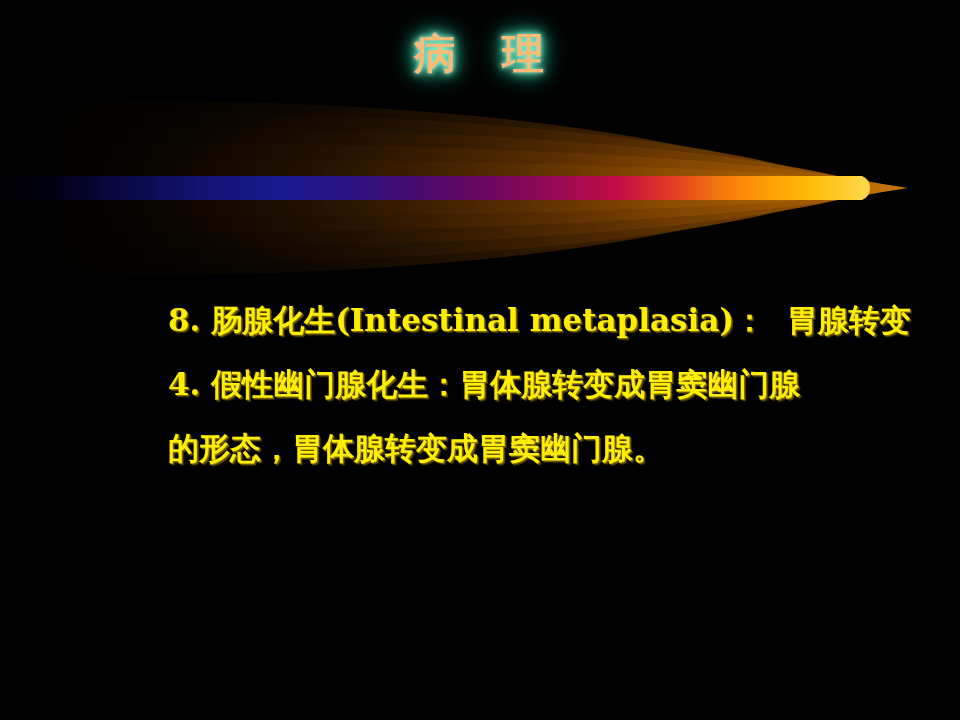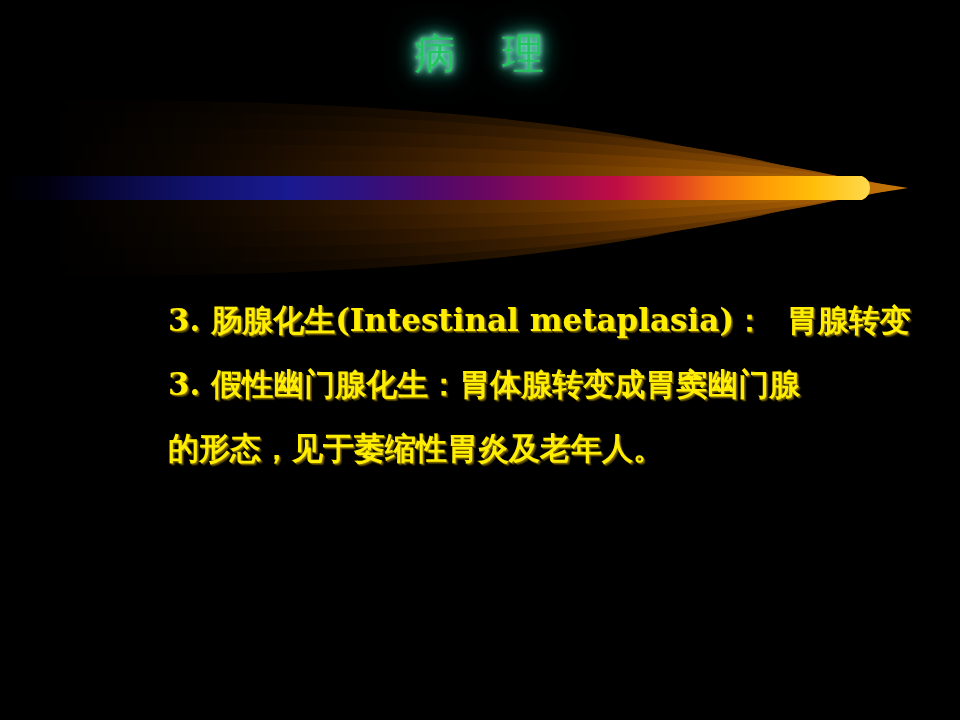--- a/index.html
+++ b/index.html
@@ -22,23 +22,23 @@
     overflow: hidden;
   }
 
   
   #slide-title {
     position: absolute;
     left: 0;
     top: 26px;
     width: 960px;
     text-align: center;
-    color: #22c55e;
+    color: #fdba74;
     font-size: 42px;
-    font-weight: normal;
+    font-weight: bold;
     letter-spacing: 2px;
     font-family: "DejaVu Sans", "Liberation Sans", sans-serif;
     text-shadow:
       0 0 5px #9dfbe0,
       0 0 11px #5fe8c4,
       0 0 20px #2fd9b0,
       0 0 30px #13a883;
     white-space: pre;
     z-index: 5;
   }
@@ -159,18 +159,18 @@
 
       <g>
         <path d="M 0 88 L 862 88 A 13 13 0 0 1 862 112 L 0 112 Z" fill="url(#coreGrad)"></path>
       </g>
     </svg>
   </div>
 
   <div id="slide-title">病　理</div>
 
   <div id="body-text">
-    <div class="body-line">3. 肠腺化生(Intestinal metaplasia)：  胃腺转变</div>
-    <div class="body-line">3. 假性幽门腺化生：胃体腺转变成胃窦幽门腺</div>
-    <div class="body-line">的形态，见于萎缩性胃炎及老年人。</div>
+    <div class="body-line">8. 肠腺化生(Intestinal metaplasia)：  胃腺转变</div>
+    <div class="body-line">4. 假性幽门腺化生：胃体腺转变成胃窦幽门腺</div>
+    <div class="body-line">的形态，胃体腺转变成胃窦幽门腺。</div>
   </div>
 
 </div>
 
 </body></html>

